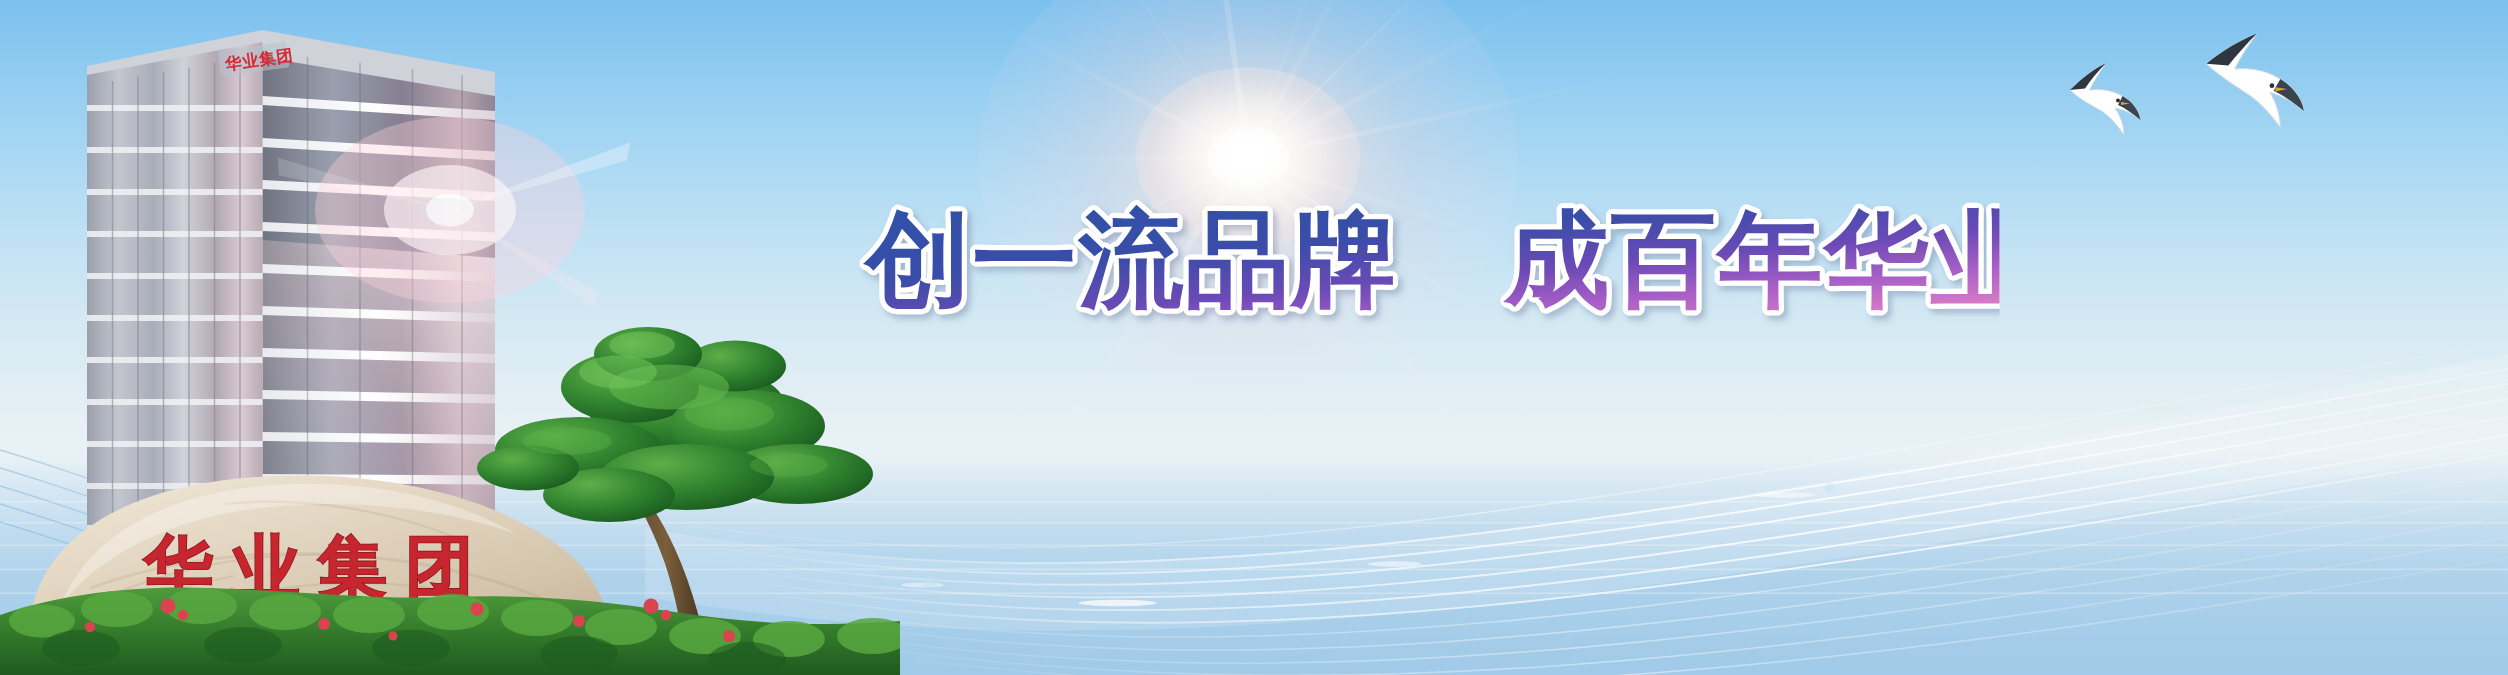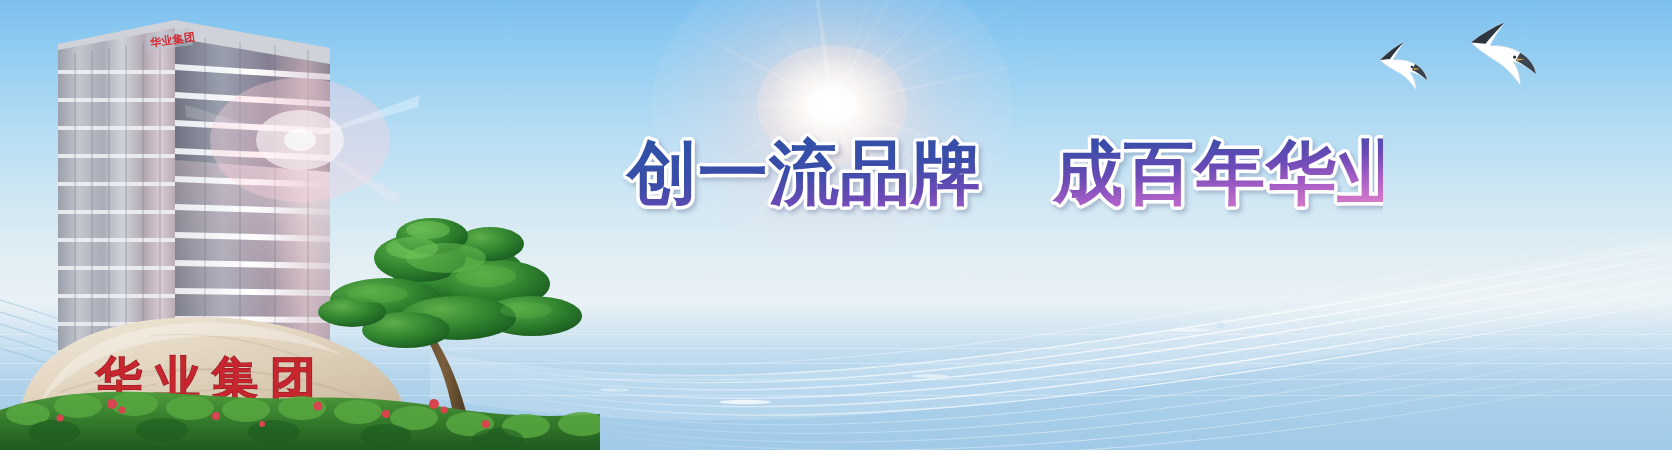--- a/index.html
+++ b/index.html
@@ -101,21 +101,21 @@
   .waves {
     position: absolute;
     left: 0; top: 0;
     width: 1672px; height: 450px;
     pointer-events: none;
   }
 
   
   .slogan {
     position: absolute;
-    left: 623px;
+    left: 573px;
     top: 127px;
     width: 760px;
     height: 92px;
     display: flex;
     align-items: center;
     white-space: pre;
   }
   .slogan-svg { display: block; }
 
   

